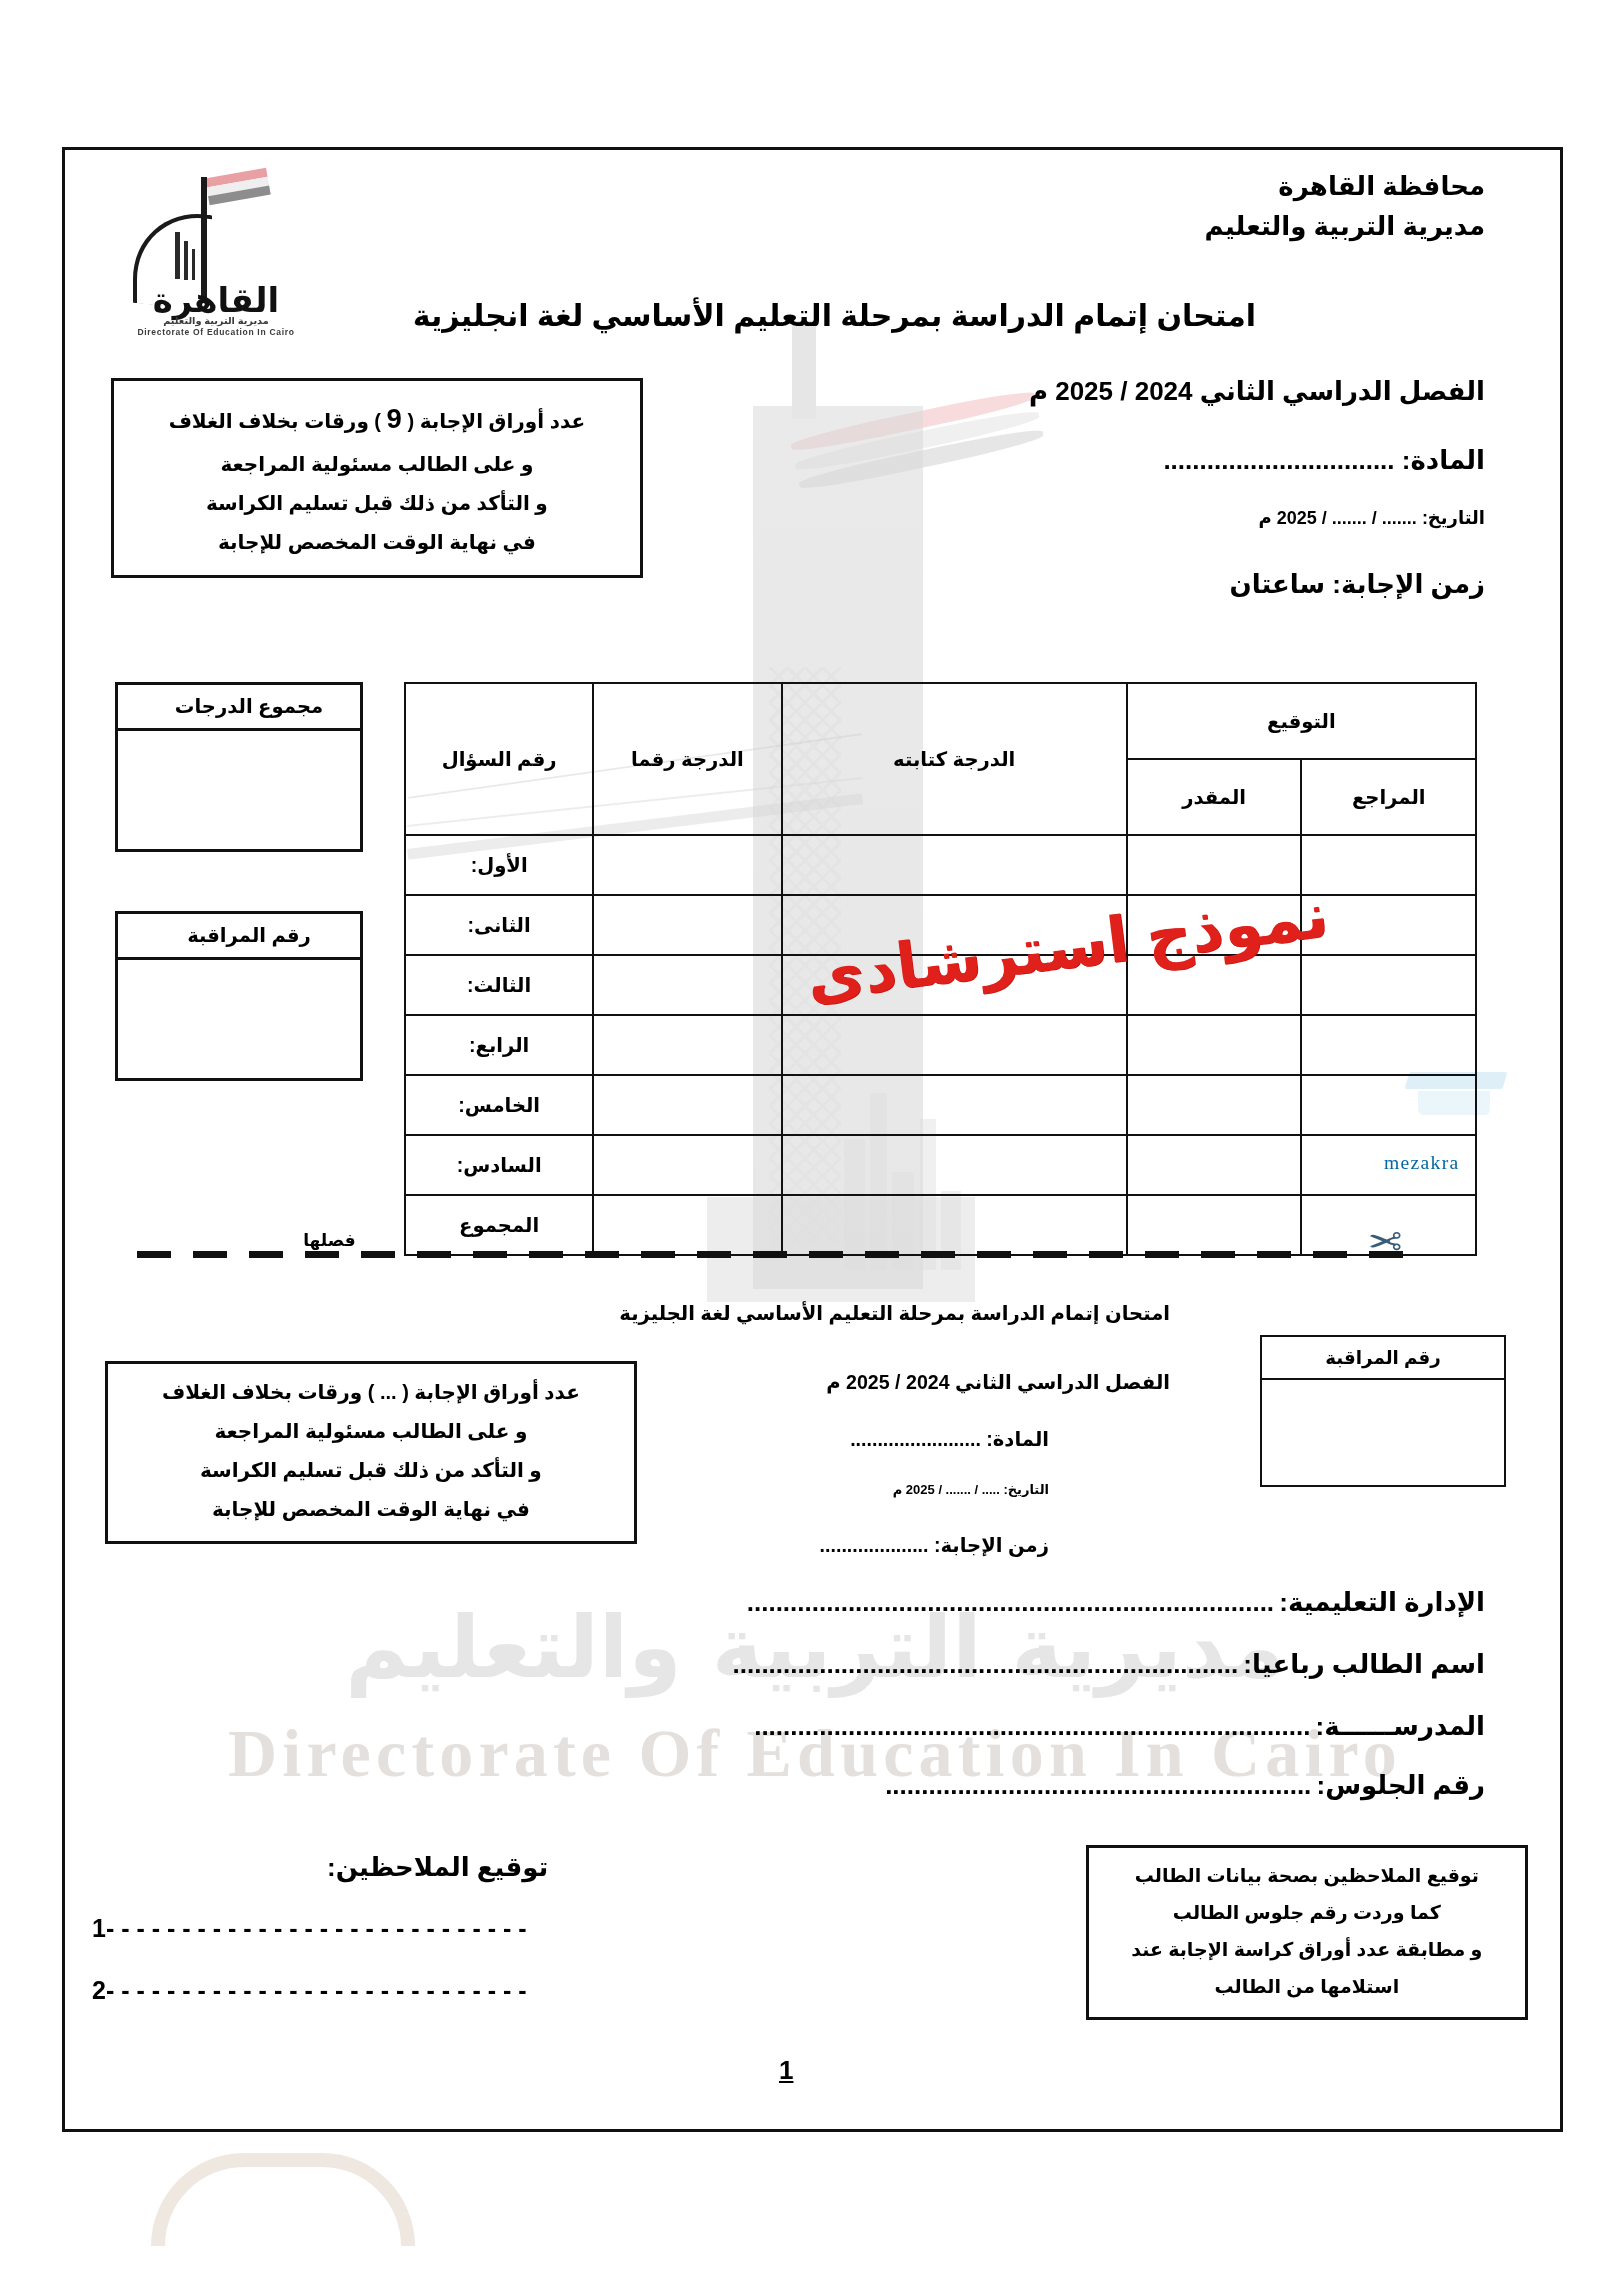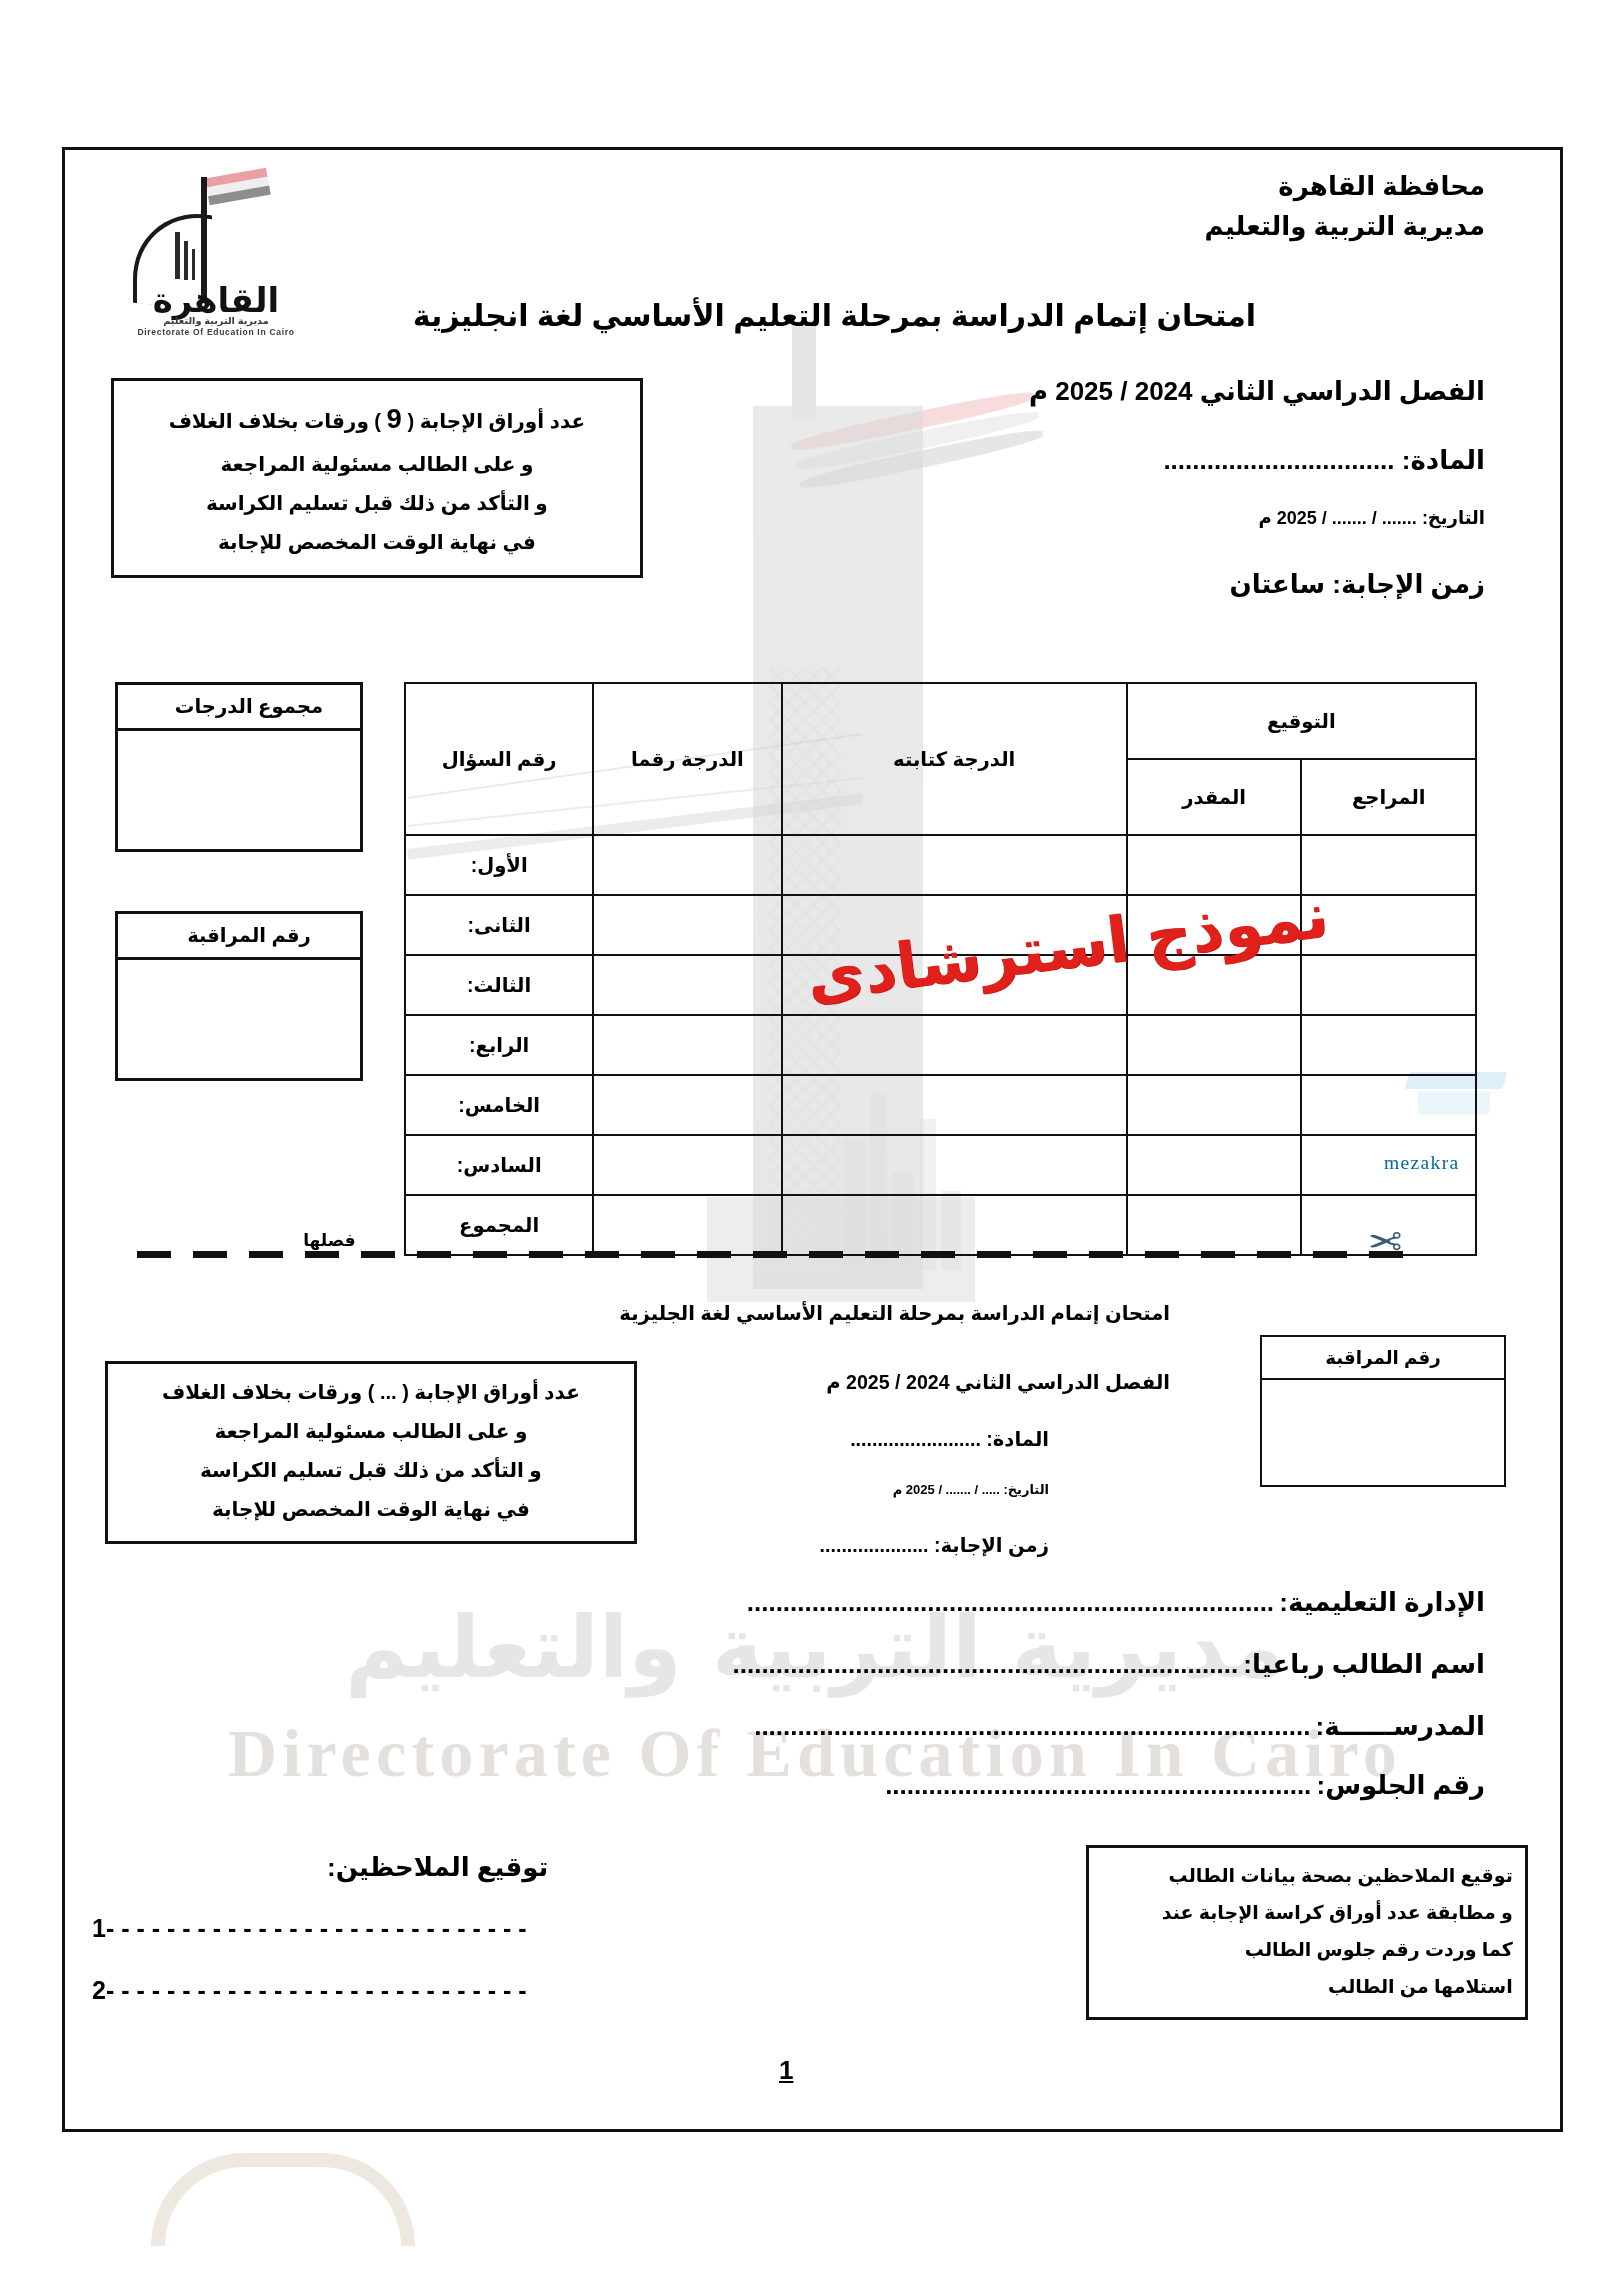--- a/index.html
+++ b/index.html
@@ -266,21 +266,21 @@
   }
   .sig-line{
     position:absolute;left:92px;z-index:8;font-size:25px;font-weight:700;
     white-space:nowrap;direction:ltr;
   }
   #sig1{top:1914px;}
   #sig2{top:1976px;}
 
   .obs-note{
     position:absolute;left:1086px;top:1845px;width:412px;
-    border:3.3px solid #111;padding:9.2px 11.8px 11.8px;z-index:8;
+    border:3.3px solid #111;padding:9.2px 11.8px 11.8px;z-index:8;text-align:center;
   }
   .obs-note .ln{font-size:19px;font-weight:700;line-height:1.95;white-space:nowrap;}
 
   .pagenum{
     position:absolute;left:779px;top:2055px;z-index:8;
     font-size:26px;font-weight:700;text-decoration:underline;
   }
 </style>
 </head>
 <body>
@@ -499,19 +499,19 @@
   <span class="lbl">رقم الجلوس:</span>
   <span class="dots">...........................................................</span>
 </div>
 
 <div class="sig-title">توقيع الملاحظين:</div>
 <div class="sig-line" id="sig1">1- - - - - - - - - - - - - - - - - - - - - - - - - - - -</div>
 <div class="sig-line" id="sig2">2- - - - - - - - - - - - - - - - - - - - - - - - - - - -</div>
 
 <div class="obs-note">
   <div class="ln">توقيع الملاحظين بصحة بيانات الطالب</div>
+  <div class="ln">كما وردت رقم جلوس الطالب</div>
   <div class="ln">و مطابقة عدد أوراق كراسة الإجابة عند</div>
-  <div class="ln">كما وردت رقم جلوس الطالب</div>
   <div class="ln">استلامها من الطالب</div>
 </div>
 
 <div class="pagenum">1</div>
 
 
 </body></html>

